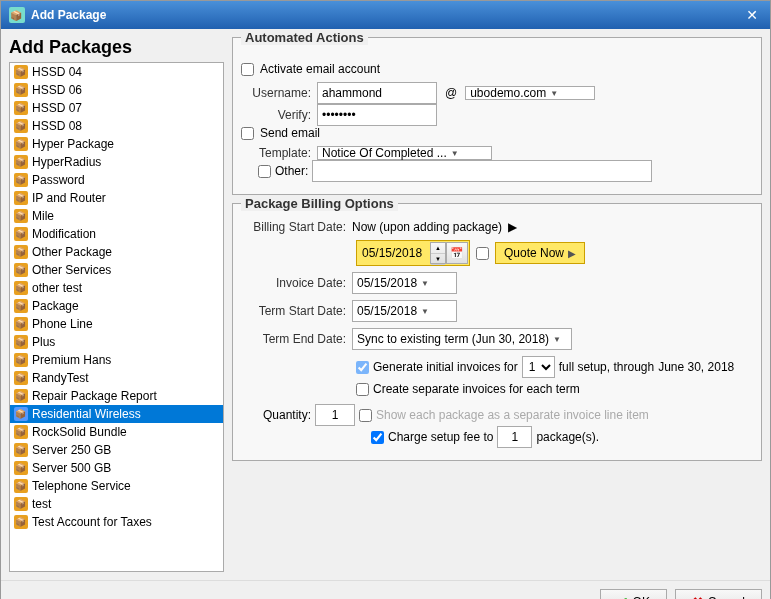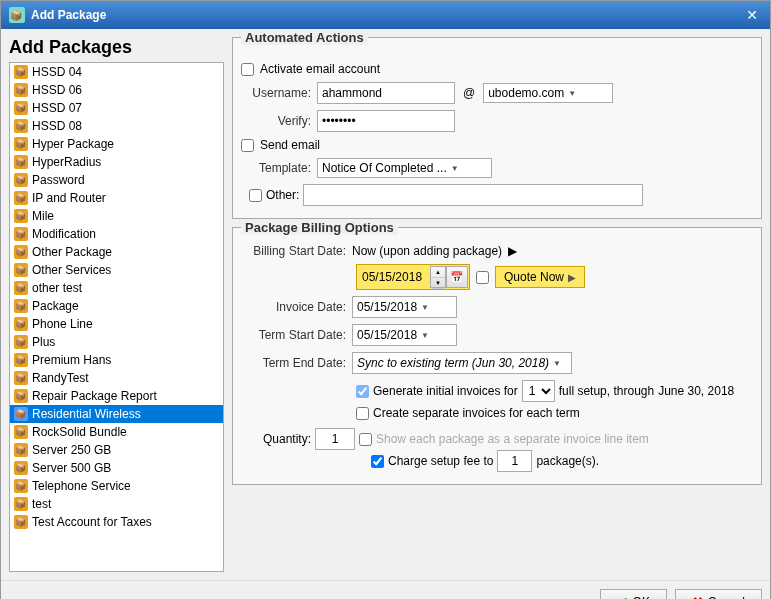--- a/index.html
+++ b/index.html
@@ -104,49 +104,49 @@
       top: -8px; left: 8px;
       background: #f0f0f0;
       padding: 0 4px;
       font-size: 13px;
       font-weight: bold;
       color: #333;
     }
     .form-row {
       display: flex;
       align-items: center;
-      margin-bottom: 6px;
+      margin-bottom: 0;
       gap: 6px;
     }
     .form-label {
       font-size: 12px;
       color: #333;
       min-width: 70px;
       text-align: right;
     }
     .form-input {
       border: 1px solid #aaa;
       padding: 2px 4px;
       font-size: 12px;
       background: white;
       height: 22px;
     }
-    .form-input-wide { width: 138px; }
+    .form-input-wide { width: 120px; }
     .checkbox-row {
       display: flex;
       align-items: center;
       gap: 6px;
       margin-bottom: 6px;
     }
     .dropdown {
       border: 1px solid #aaa;
       padding: 2px 4px;
       font-size: 12px;
       background: white;
-      height: 20px;
+      height: 14px;
       display: inline-flex;
       align-items: center;
       gap: 4px;
       cursor: pointer;
     }
     .dropdown-arrow { font-size: 8px; color: #555; }
     .at-symbol { font-size: 12px; margin: 0 2px; }
     
     .billing-group {
       border: 1px solid #aaa;
@@ -257,21 +257,21 @@
       border: 1px solid #aaa;
       background: linear-gradient(to bottom, #f8f8f8, #e0e0e0);
     }
     .ok-icon { color: #00aa00; font-size: 14px; }
     .cancel-icon { color: #cc0000; font-size: 14px; }
     .to-row {
       display: flex; align-items: center; gap: 4px; margin-bottom: 4px;
     }
     .billing-email-text { font-size: 12px; color: #333; }
     .other-row {
-      display: flex; align-items: center; gap: 4px; margin-bottom: 4px; margin-left: 8px;
+      display: flex; align-items: center; gap: 4px; margin-bottom: 4px; margin-left: 17px;
     }
     .other-input {
       border: 1px solid #aaa; height: 22px;
       background: white; font-size: 12px; padding: 2px 4px;
       width: 340px;
     }
     select.small-select {
       border: 1px solid #aaa; height: 22px; font-size: 12px;
       background: white; padding: 0 2px;
     }
@@ -496,21 +496,21 @@
         <div class="billing-row">
           <span class="billing-label">Term Start Date:</span>
           <div class="date-dropdown">
             <span>05/15/2018</span>
             <span class="dropdown-arrow">▼</span>
           </div>
         </div>
 
         <div class="billing-row">
           <span class="billing-label">Term End Date:</span>
-          <div class="date-dropdown" style="width:220px;font-style:italic;">
+          <div class="date-dropdown" style="width:220px;">
             <span>Sync to existing term (Jun 30, 2018)</span>
             <span class="dropdown-arrow">▼</span>
           </div>
         </div>
 
         <div class="generate-row">
           <input type="checkbox" class="checkbox checkmark-disabled" checked="" style="">
           <span>Generate initial invoices for</span>
           <select class="small-select">
             <option>1</option><option>2</option><option>3</option>

